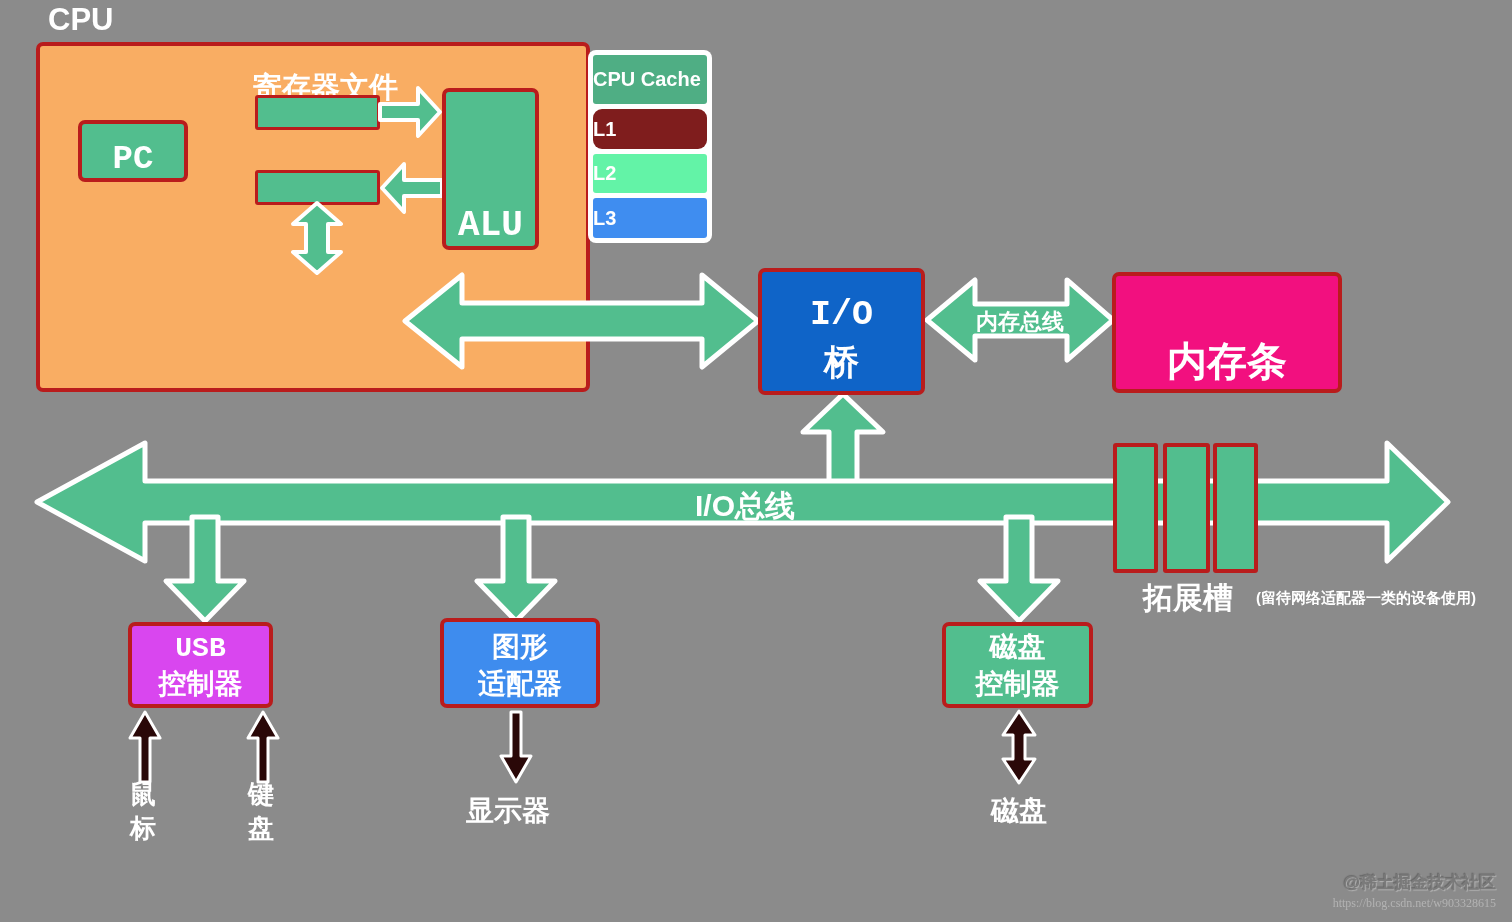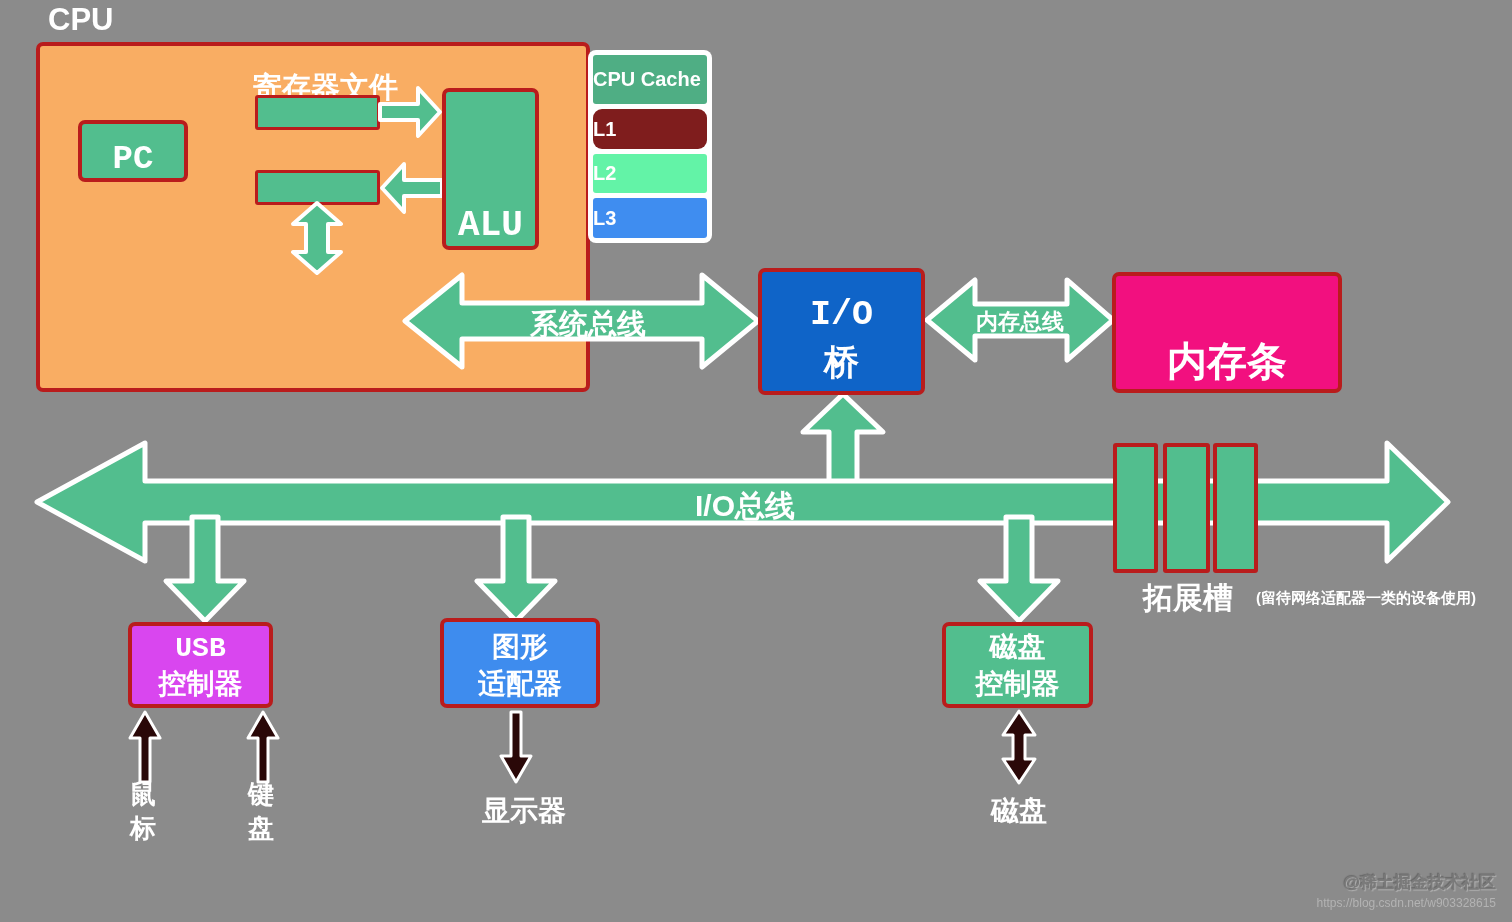--- a/index.html
+++ b/index.html
@@ -14,21 +14,21 @@
   .vlabel{position:absolute;width:30px;word-break:break-all;line-height:1.3;
           font-size:26px;font-weight:bold;color:#fff;text-align:left;}
   .cache-panel{position:absolute;left:588px;top:50px;width:124px;height:193px;
                background:#fff;border-radius:8px;padding:5px;box-sizing:border-box;
                display:flex;flex-direction:column;gap:5px;}
   .cache-row{border-radius:3px;display:flex;align-items:center;
              color:#fff;font-weight:bold;font-size:20px;}
   .watermark{position:absolute;right:16px;top:872px;text-align:right;line-height:1.35;}
   .wm1{font-size:17px;font-weight:bold;color:#7a7a7a;
        text-shadow:1px 1px 1px rgba(255,255,255,0.35),-1px -1px 1px rgba(0,0,0,0.25);}
-  .wm2{font-size:12px;color:#b3b3b3;}
+  .wm2{font-size:12px;color:#b3b3b3;font-family:Liberation Serif, serif;}
 </style>
 </head>
 <body>
 
 <div id="canvas" style="background: rgb(139, 139, 139);">
 
   <div class="lbl" style="left:48px;top:2px;font-size:31px;">CPU</div>
 
   <div class="box" style="left: 36px; top: 42px; width: 554px; height: 350px; background: rgb(249, 173, 99);"></div>
 
@@ -69,21 +69,20 @@
       <span>L2</span>
     </div>
     <div class="cache-row" style="flex: 1 1 0%; background: rgb(63, 141, 240);">
       <span>L3</span>
     </div>
   </div>
 
   <svg style="left:400px;top:270px;" width="363" height="103">
     <polygon points="5,51 62,5 62,33 302,33 302,5 358,51 302,97 302,69 62,69 62,97" stroke="#fff" stroke-width="5" stroke-linejoin="round" fill="#52BE8E"></polygon>
   </svg>
-  <div class="lbl" style="left:498px;top:305px;width:180px;text-align:center;font-size:29px;">系统总线</div>
 
   <svg style="left:922px;top:275px;" width="196" height="90">
     <polygon points="5,45 53,5 53,29 145,29 145,5 191,45 145,85 145,61 53,61 53,85" stroke="#fff" stroke-width="5" stroke-linejoin="round" fill="#52BE8E"></polygon>
   </svg>
   <div class="lbl" style="left:950px;top:307px;width:140px;text-align:center;font-size:22px;">内存总线</div>
 
   <svg style="left:798px;top:390px;" width="92" height="96">
     <polygon points="45,4 85,42 59,42 59,96 31,96 31,42 5,42" stroke="#fff" stroke-width="5" stroke-linejoin="round" fill="#52BE8E"></polygon>
   </svg>
 
@@ -138,21 +137,21 @@
   </svg>
   <svg style="left:498px;top:710px;" width="36" height="74">
     <polygon points="13,2 23,2 23,46 33,46 18,72 3,46 13,46" stroke="#fff" stroke-width="3" stroke-linejoin="round" fill="#2A0808"></polygon>
   </svg>
   <svg style="left:999px;top:709px;" width="40" height="76">
     <polygon points="20,2 36,26 26,26 26,50 36,50 20,74 4,50 14,50 14,26 4,26" stroke="#fff" stroke-width="3" stroke-linejoin="round" fill="#2A0808"></polygon>
   </svg>
 
   <div class="vlabel" style="left:130px;top:778px;">鼠标</div>
   <div class="vlabel" style="left:248px;top:778px;">键盘</div>
-  <div class="lbl" style="left:466px;top:792px;width:100px;text-align:right;font-size:28px;">显示器</div>
+  <div class="lbl" style="left:466px;top:792px;width:100px;text-align:left;font-size:28px;">显示器</div>
   <div class="lbl" style="left:969px;top:792px;width:100px;text-align:center;font-size:28px;">磁盘</div>
 
 
   <div class="watermark">
     <div class="wm1">@稀土掘金技术社区</div>
     <div class="wm2">https://blog.csdn.net/w903328615</div>
   </div>
 
 </div>
 

